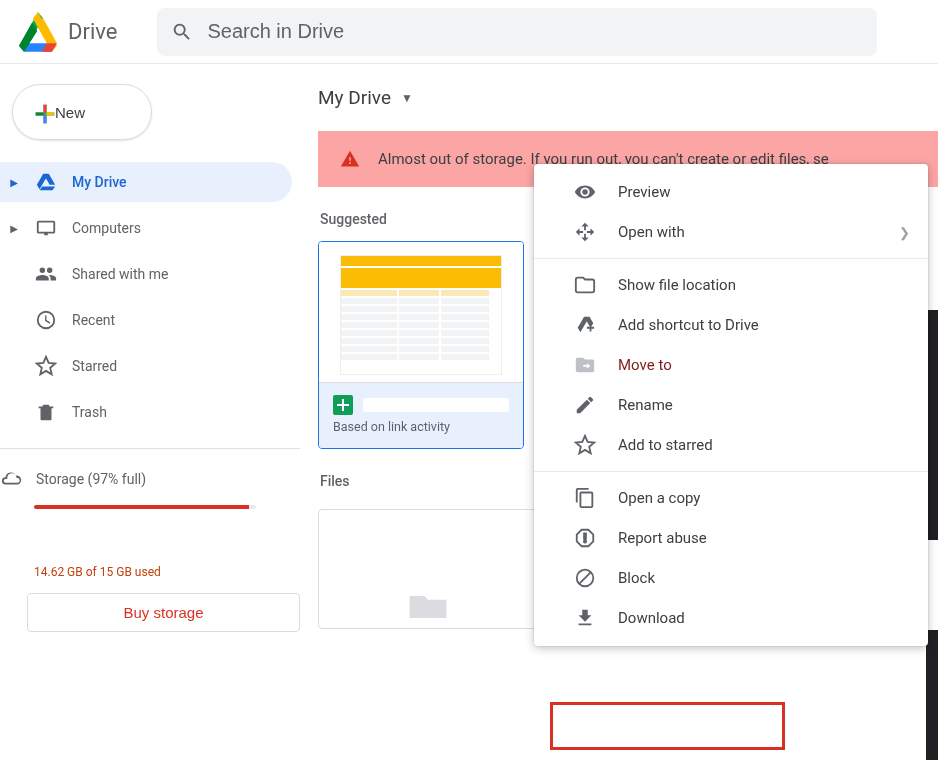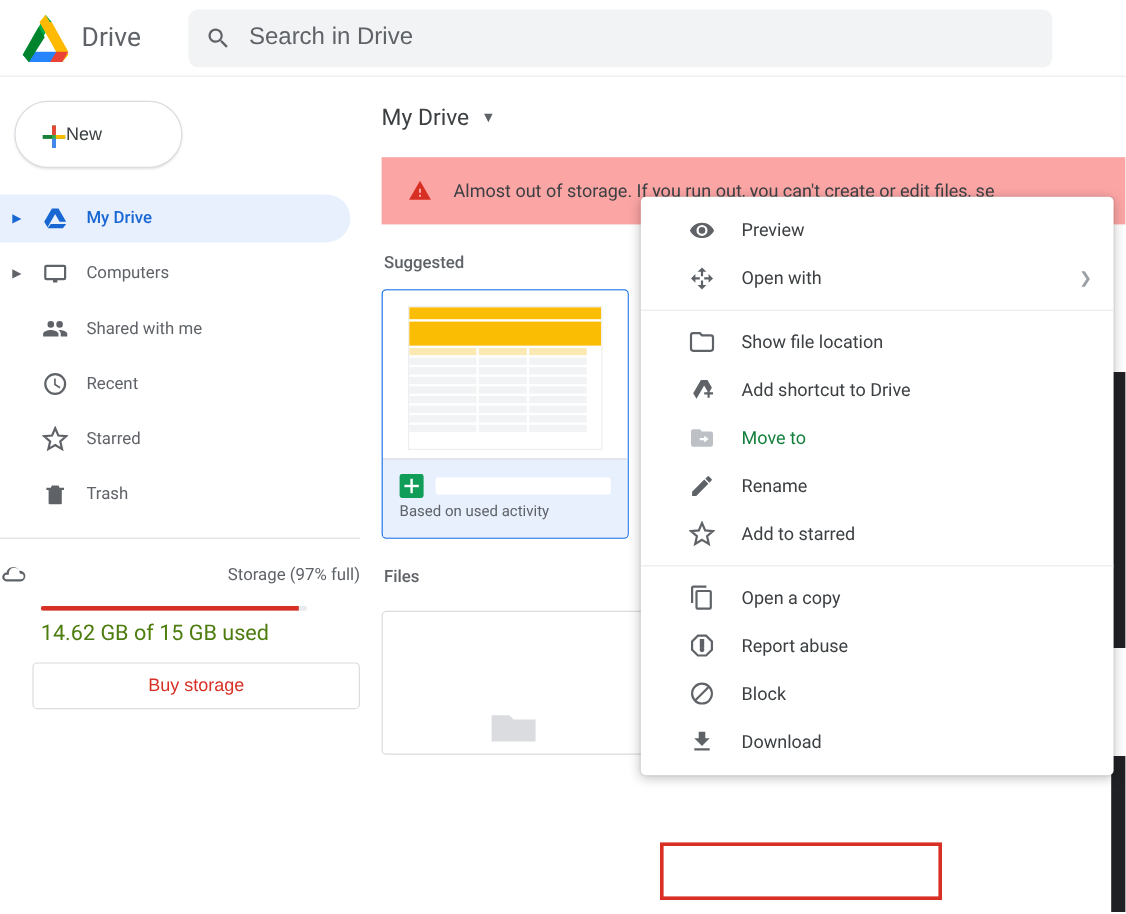--- a/index.html
+++ b/index.html
@@ -100,32 +100,31 @@
   }
   .nav-item.active .nav-icon svg, .nav-item.active .arrow { color: #1967d2; }
   .nav-item.noarrow .arrow { visibility: hidden; }
 
   .sidebar-divider { border-top: 1px solid #e0e0e0; margin: 10px 0 14px 0; }
 
   .storage-row {
     display: flex; align-items: center; gap: 14px;
     font-size: 14px; color: #5f6368;
     height: 32px;
-    justify-content: space-between;
   }
   .storage-bar {
     margin: 10px 44px 8px 34px;
     height: 4px;
     background: #e8eaed;
     border-radius: 2px;
     overflow: hidden;
     position: relative;
   }
   .storage-bar .fill { height: 100%; background: #d93025; width: 97%; }
-  .storage-text { padding-left: 34px; font-size: 18px; color: #4d7c0f; margin-bottom: 14px; }
+  .storage-text { padding-left: 34px; font-size: 12px; color: #c2410c; margin-bottom: 14px; margin-top: 48px; }
   .buy-storage {
     margin-left: 27px;
     padding: 10px 22px;
     border: 1px solid #dadce0;
     border-radius: 4px;
     background: #fff;
     color: #d93025;
     font-size: 15px;
     font-weight: 500;
     cursor: pointer;
@@ -228,21 +227,21 @@
     display: flex;
     align-items: center;
     height: 40px;
     padding: 0 20px;
     gap: 22px;
     cursor: pointer;
     position: relative;
     margin-left: 20px;
   }
   .menu-item .mi-icon { width: 22px; color: #5f6368; display: flex; justify-content: center; }
-  .menu-item.disabled { color: #15803d; cursor: default; }
+  .menu-item.disabled { color: #7f1d1d; cursor: default; }
   .menu-item.disabled .mi-icon { color: #bdc1c6; }
   .menu-item .sub-arrow { position: absolute; right: 18px; color: #9aa0a6; font-size: 13px; }
   .menu-sep { height: 1px; background: #e8eaed; margin: 6px 0; }
 
   .highlight-box {
     position: absolute;
     border: 3px solid #d93025;
     top: 702px;
     left: 550px;
     width: 235px;
@@ -451,21 +450,21 @@
               <span></span>
               <span></span>
             </div>
         </div>
       </div>
       <div class="meta">
         <div class="top">
           <span class="sheets-icon"></span>
           <span style="flex:1;height:14px;background:#fff;border-radius:2px;"></span>
         </div>
-        <div class="subtext">Based on used activity</div>
+        <div class="subtext">Based on link activity</div>
       </div>
     </div>
 
     <div class="section-label">Files</div>
 
     <div class="files-card">
       <svg width="44" height="30" viewBox="0 0 24 16">
           <path fill="#dadce0" d="M2 2h8l2 2h10v10H2z"></path>
         </svg>
     </div>

